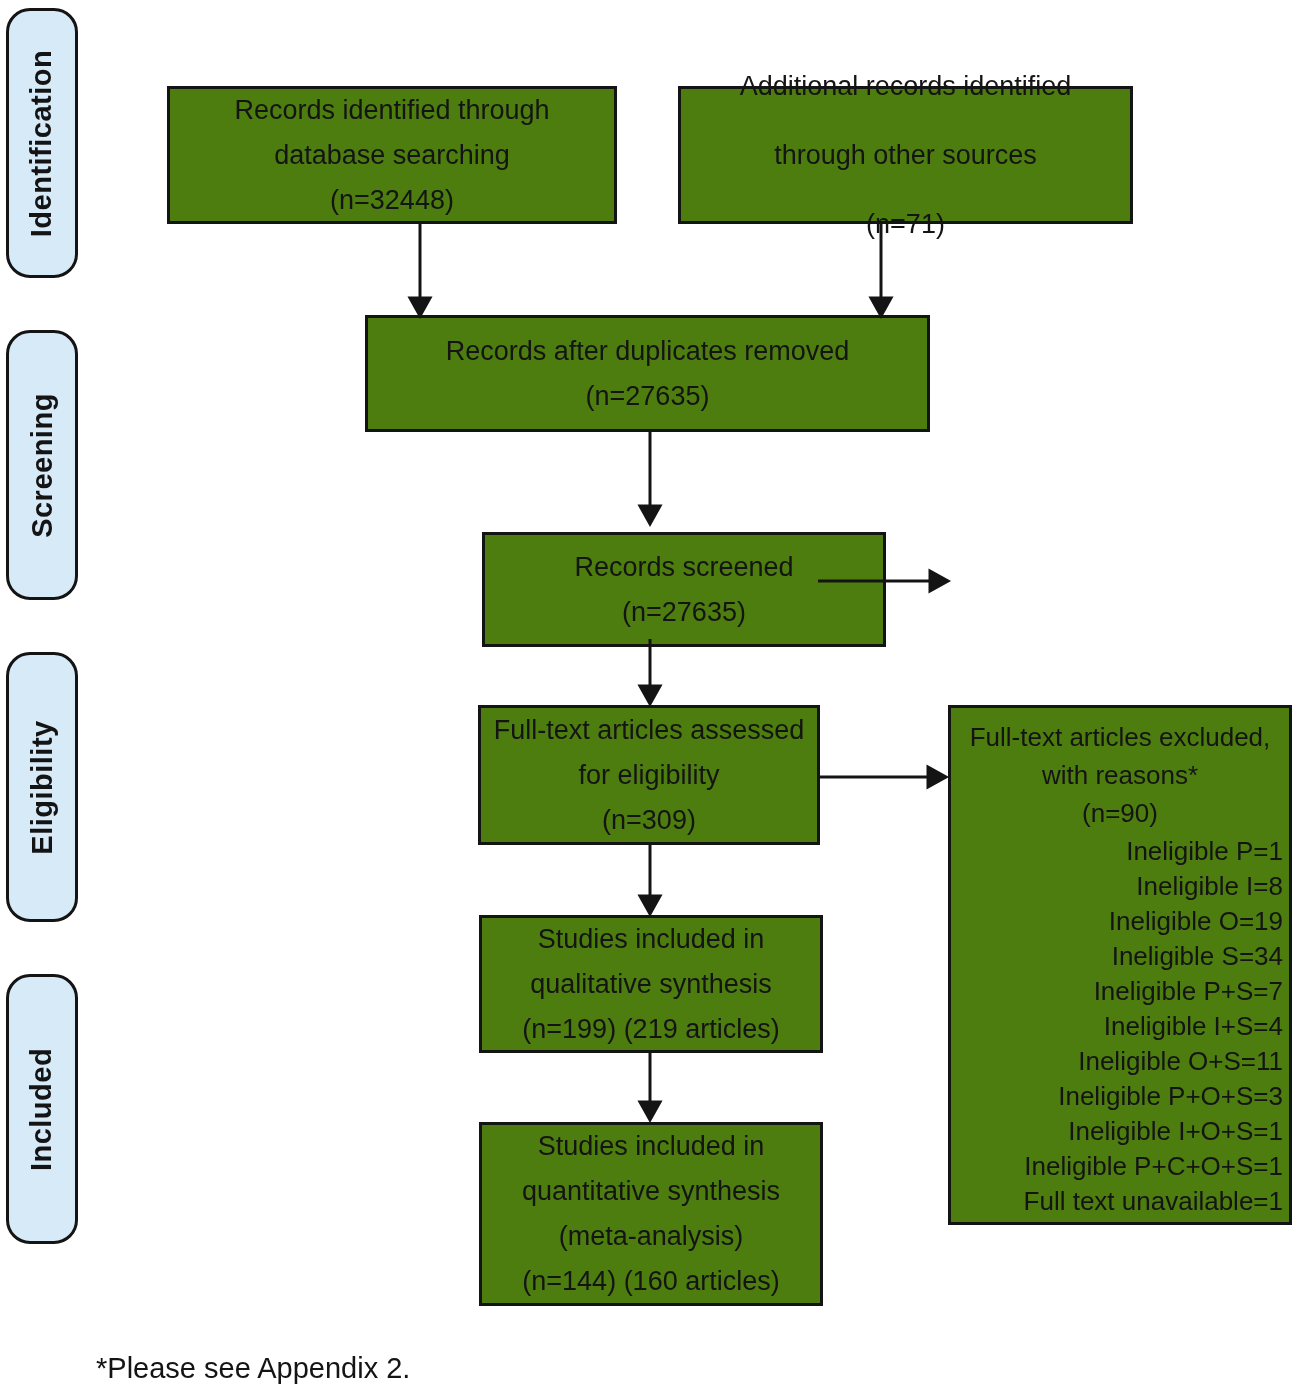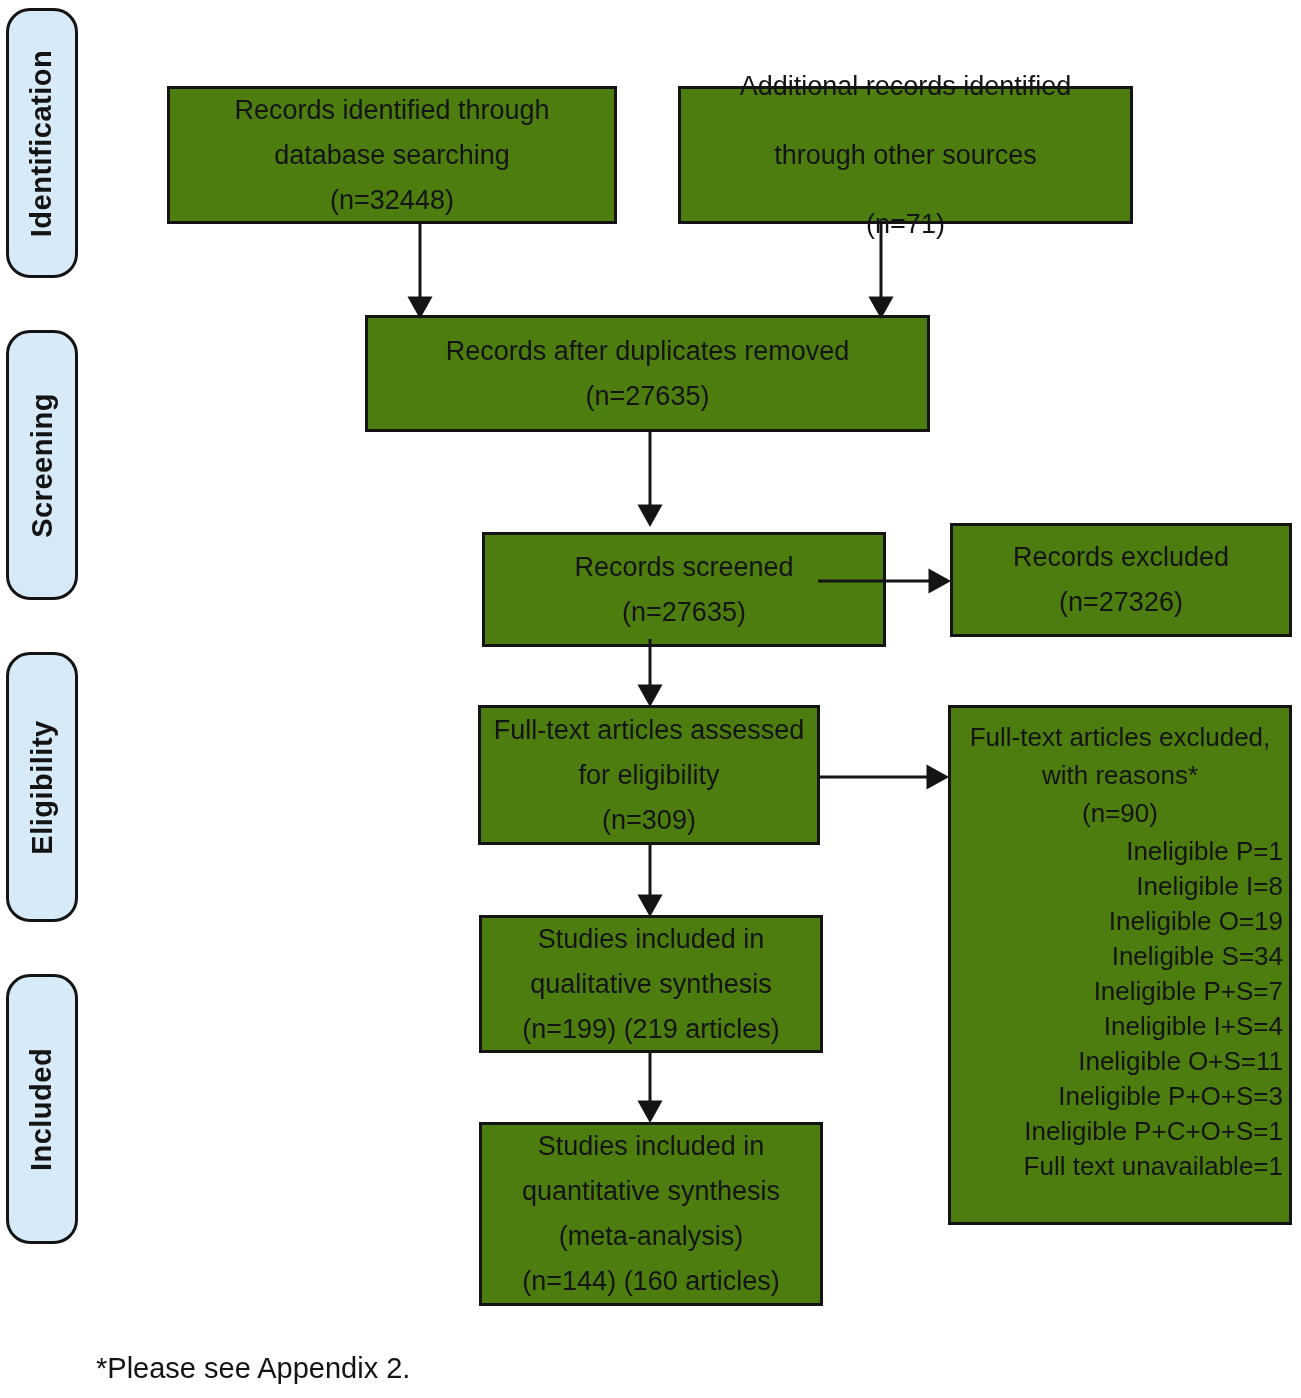--- a/index.html
+++ b/index.html
@@ -118,44 +118,41 @@
   <div class="node" style="left:365px;top:315px;width:565px;height:117px;">
     <div class="line">Records after duplicates removed</div>
     <div class="line">(n=27635)</div>
   </div>
 
   <div class="node" style="left:482px;top:532px;width:404px;height:115px;">
     <div class="line">Records screened</div>
     <div class="line">(n=27635)</div>
   </div>
 
-  <div class="node" style="left:950px;top:523px;width:342px;height:114px;">
-    <div class="line">Records excluded</div>
-    <div class="line">(n=27326)</div>
-  </div>
 
   <div class="node" style="left:478px;top:705px;width:342px;height:140px;">
     <div class="line">Full-text articles assessed</div>
     <div class="line">for eligibility</div>
     <div class="line">(n=309)</div>
   </div>
 
   <div class="node reasons-box" style="left:948px;top:705px;width:344px;height:520px;">
     <div class="hdr">Full-text articles excluded,</div>
     <div class="hdr">with reasons*</div>
     <div class="hdr">(n=90)</div>
     <div class="reason-list">
       <div class="line">Ineligible P=1</div>
       <div class="line">Ineligible I=8</div>
       <div class="line">Ineligible O=19</div>
       <div class="line">Ineligible S=34</div>
       <div class="line">Ineligible P+S=7</div>
       <div class="line">Ineligible I+S=4</div>
       <div class="line">Ineligible O+S=11</div>
       <div class="line">Ineligible P+O+S=3</div>
+      <div class="line">Ineligible I+O+S=1</div>
       <div class="line">Ineligible P+C+O+S=1</div>
       <div class="line">Full text unavailable=1</div>
     </div>
   </div>
 
   <div class="node" style="left:479px;top:915px;width:344px;height:138px;">
     <div class="line">Studies included in</div>
     <div class="line">qualitative synthesis</div>
     <div class="line">(n=199) (219 articles)</div>
   </div>

